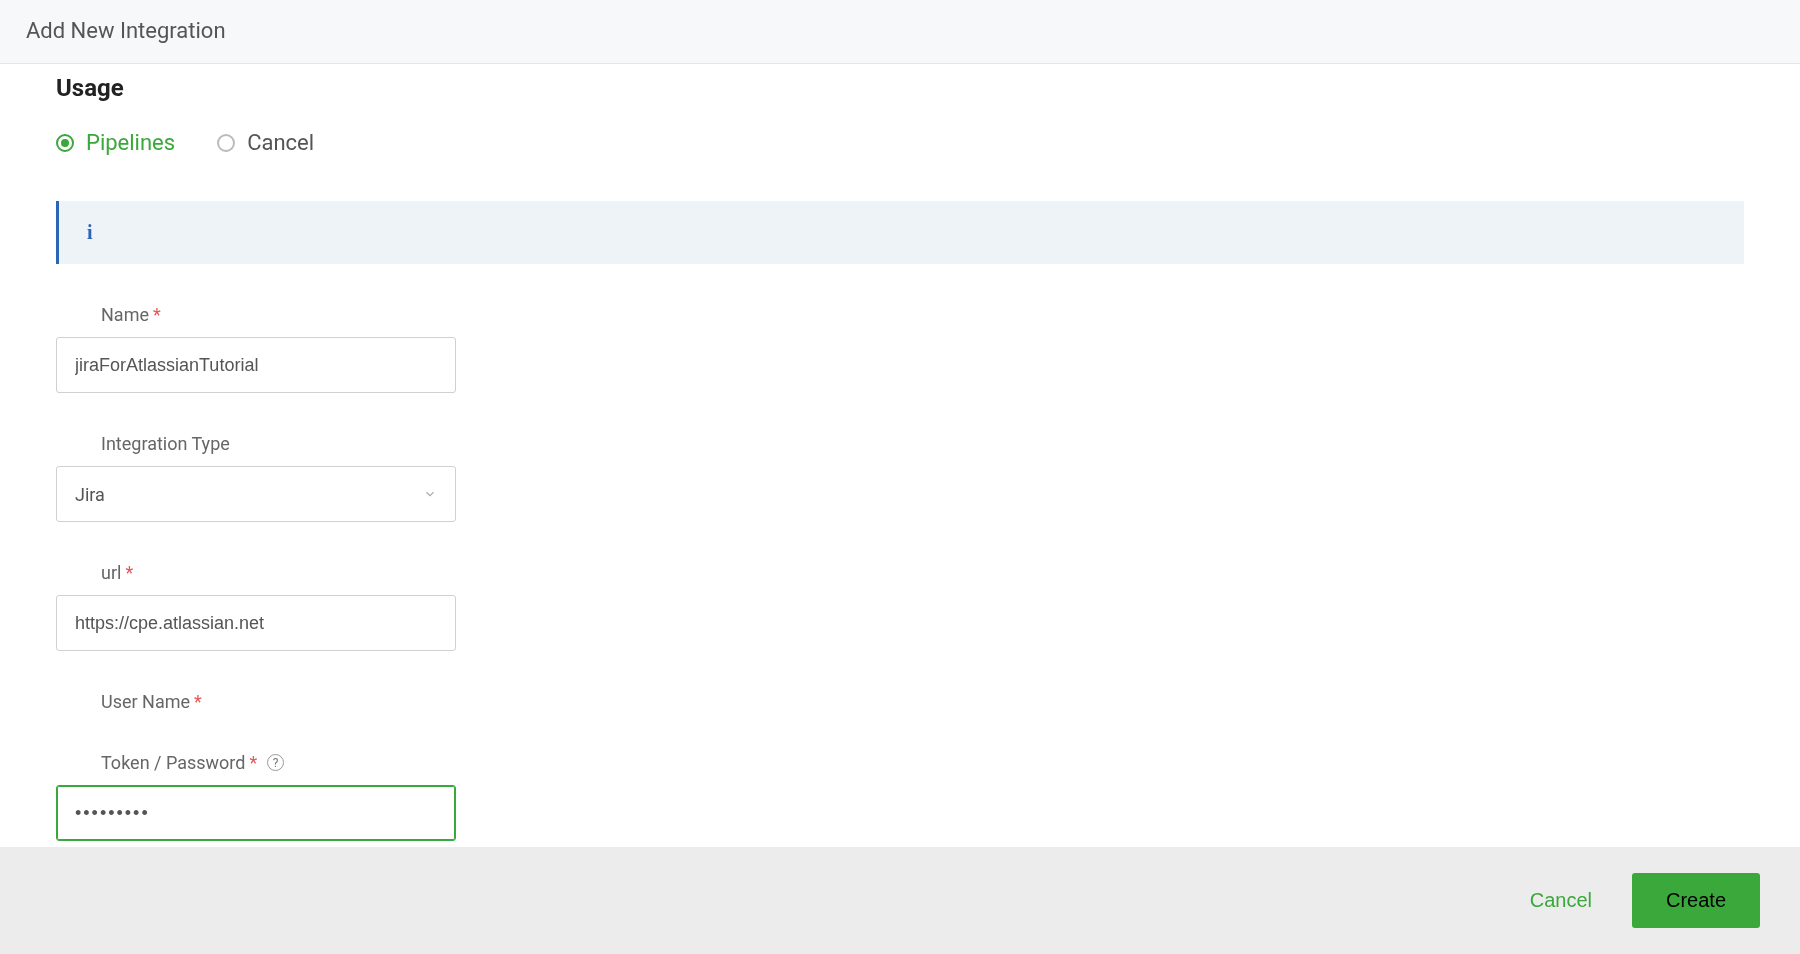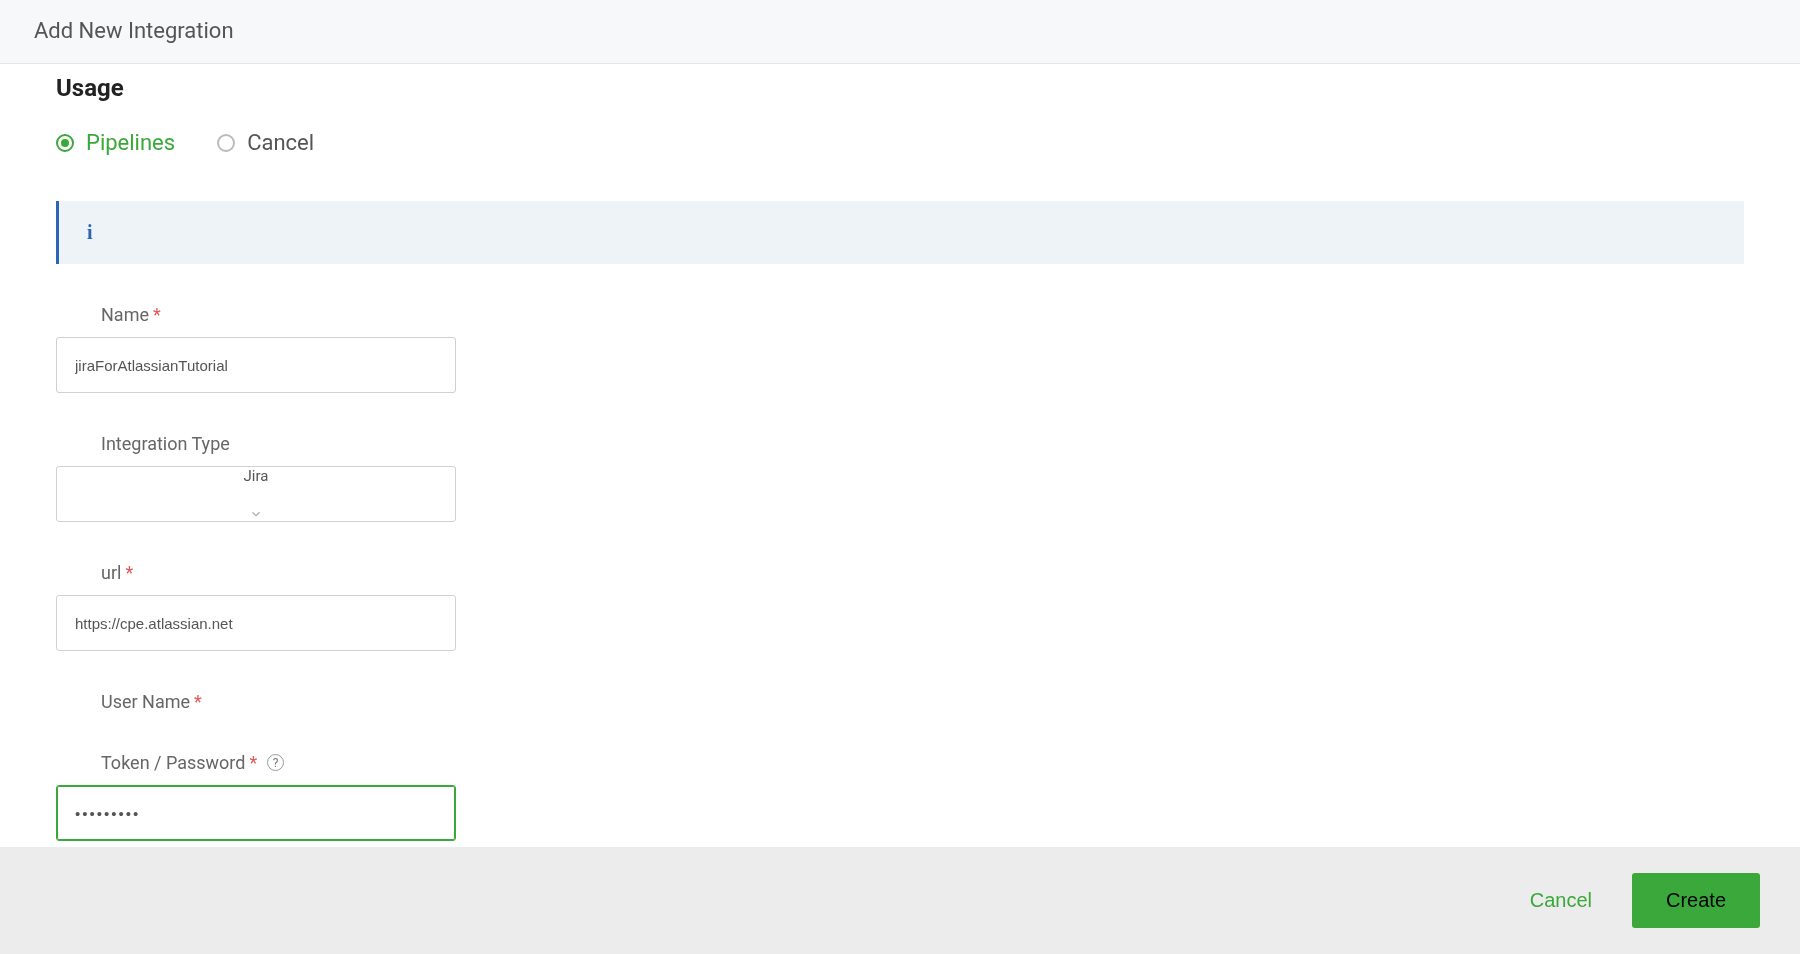--- a/index.html
+++ b/index.html
@@ -27,21 +27,21 @@
     overflow:hidden;
   }
   .window{
     display:flex;
     flex-direction:column;
     height:954px;
     width:1800px;
   }
   
   .header{
-    padding:18px 18px 20px 34px;
+    padding:18px 18px 20px 26px;
     border-bottom:1px solid var(--border-light);
     background:var(--bg-page);
   }
   .header .title{
     font-size:22px;
     color:var(--text-muted);
     font-weight:400;
   }
   
   .body{
@@ -122,38 +122,37 @@
   .control{
     margin-top:12px;
     width:400px;
   }
   input.text, .select{
     width:100%;
     height:56px;
     border:1px solid var(--border);
     border-radius:3px;
     background:#fff;
-    font-size:15px;
+    font-size:18px;
     padding:0 18px;
     color:var(--text-muted);
     outline:none;
   }
   input.text::placeholder{color:#888;}
   input.password{
     letter-spacing:2px;
     font-family:Verdana,sans-serif;
   }
   input.text.focus{
     border-color:var(--accent-green);
     box-shadow:0 0 0 1px var(--accent-green) inset;
   }
   .select{
     display:flex;align-items:center;justify-content:space-between;
     cursor:pointer;
-    flex-direction:column;
   }
   .select .chev{
     color:#aaa;
   }
   .chev svg{width:14px;height:14px;display:block;}
 
   
   .footer{
     background:var(--bg-footer);
     padding:26px 40px;

